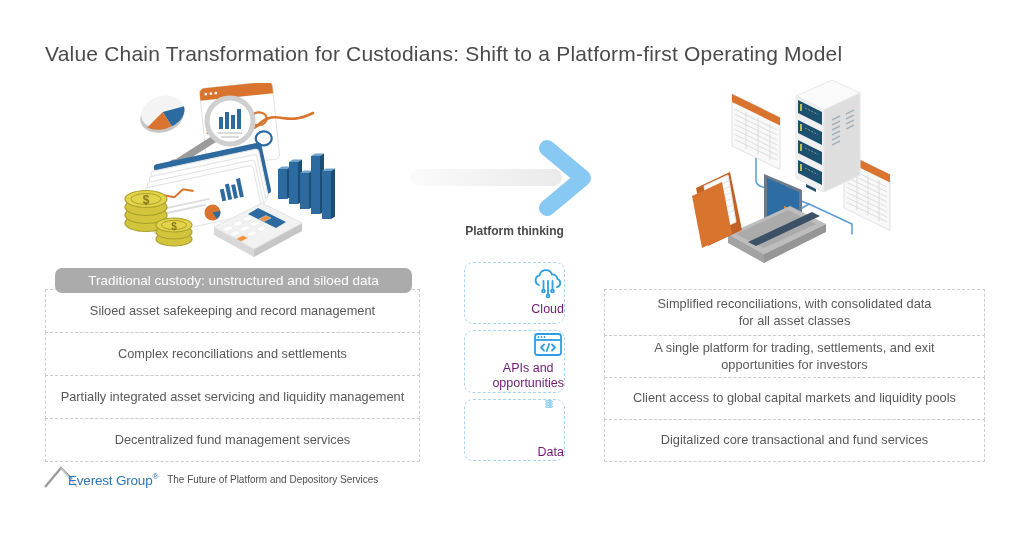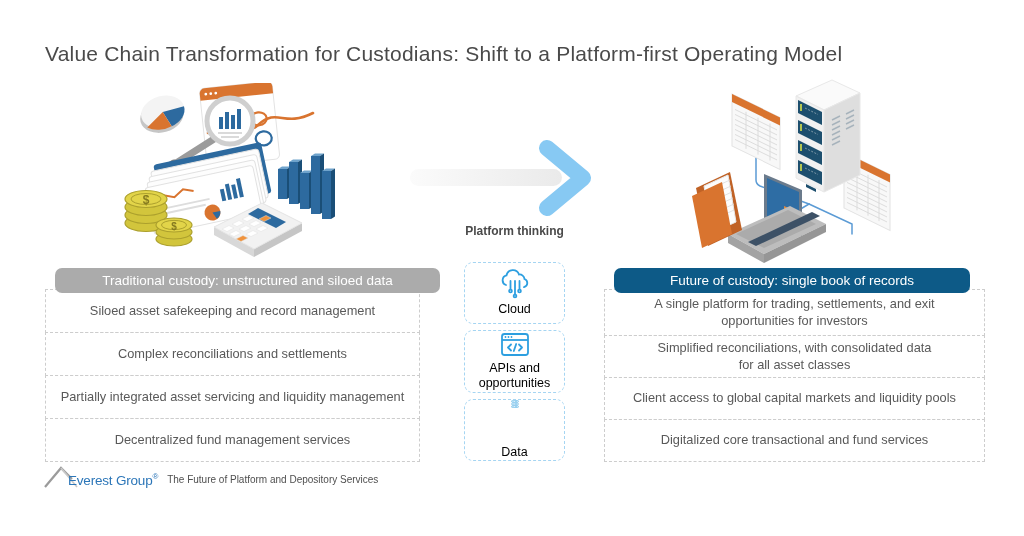--- a/index.html
+++ b/index.html
@@ -13,37 +13,37 @@
   #right-illus{left:668px;top:78px;width:262px;height:196px;}
 
   .arrow-shaft{position:absolute;left:410px;top:169px;width:152px;height:17px;border-radius:9px;
     background:linear-gradient(to right,#fbfbfb,#eaeaea);z-index:1;}
   #arrow-head{position:absolute;left:533px;top:138px;z-index:2;}
   .platform-label{position:absolute;left:432px;top:224px;width:165px;text-align:center;
     font-size:12px;font-weight:bold;color:#4A4A4A;}
 
   .col-header{position:absolute;z-index:2;height:25px;border-radius:7px;color:#fff;font-size:13.5px;
     display:flex;align-items:center;justify-content:center;}
-  #left-header{left:55px;top:268px;width:385px;background:#ABABAB;}
+  #left-header{left:55px;top:268px;width:357px;background:#ABABAB;}
   #right-header{left:614px;top:268px;width:356px;background:#0D5A87;}
 
   .rows{position:absolute;top:289px;z-index:1;}
   #left-rows{left:45px;width:375px;}
   #right-rows{left:604px;width:381px;}
   .col-row{box-sizing:border-box;height:44px;margin-top:-1px;border:1px dashed #CDCDCD;
     display:flex;align-items:center;justify-content:center;text-align:center;
     font-size:12.8px;color:#595959;line-height:1.3;padding:0 6px;white-space:pre-line;}
   .col-row:first-child{margin-top:0;}
   #right-rows .col-row{height:43px;}
   #right-rows .col-row:nth-child(1){height:47px;}
   #right-rows .col-row:nth-child(2){height:43px;}
 
   .mid-box{position:absolute;left:464px;width:101px;box-sizing:border-box;background:#fff;
     border:1.5px dashed #A5D5F2;border-radius:9px;display:flex;flex-direction:column;
-    align-items:center;justify-content:center;gap:3px;color:#000000;font-size:12.5px;
+    align-items:flex-end;justify-content:center;gap:3px;color:#701a75;font-size:12.5px;
     text-align:center;line-height:1.2;white-space:pre-line;z-index:2;}
   #mid-box-cloud{top:262px;height:62px;}
   #mid-box-api{top:330px;height:63px;}
   #mid-box-data{top:399px;height:62px;gap:37px;}
 
   .footer{position:absolute;left:44px;top:463px;height:26px;display:flex;align-items:flex-end;z-index:2;}
   .brand{font-size:13.5px;color:#2C76B8;letter-spacing:-.2px;margin-left:-12px;padding-bottom:2px;}
   .brand sup{font-size:8px;}
   .tagline{font-size:10px;color:#4F4F4F;margin-left:9px;padding-bottom:4px;}
 </style>
@@ -330,26 +330,25 @@
         <circle cx="7.2" cy="23.3" r="1"></circle>
           <circle cx="10.6" cy="23.3" r="1"></circle>
       </g>
       <line x1="14.5" y1="4.7" x2="23" y2="4.7"></line>
       <line x1="14.5" y1="14" x2="23" y2="14"></line>
       <line x1="14.5" y1="23.3" x2="23" y2="23.3"></line>
     </svg>
     <div>Data</div>
   </div>
 
-  <div id="right-header" class="col-header">Future of custody: single book of records</div>
   <div id="right-rows" class="rows">
+    <div class="col-row">Simplified reconciliations, with consolidated data
+for all asset classes</div>
     <div class="col-row">A single platform for trading, settlements, and exit
 opportunities for investors</div>
-    <div class="col-row">Simplified reconciliations, with consolidated data
-for all asset classes</div>
     <div class="col-row">Client access to global capital markets and liquidity pools</div>
     <div class="col-row">Digitalized core transactional and fund services</div>
   </div>
 
   <div class="footer">
     <svg width="36" height="24" viewBox="0 0 36 24" fill="none">
       <path d="M1 22 L17 3 L28 14" stroke="#9B9B9B" stroke-width="2.2"></path>
       <path d="M17 3 L33 22" stroke="#C9C9C9" stroke-width="1.6"></path>
     </svg>
     <div class="brand"><span>Everest Group</span><sup>®</sup></div>

